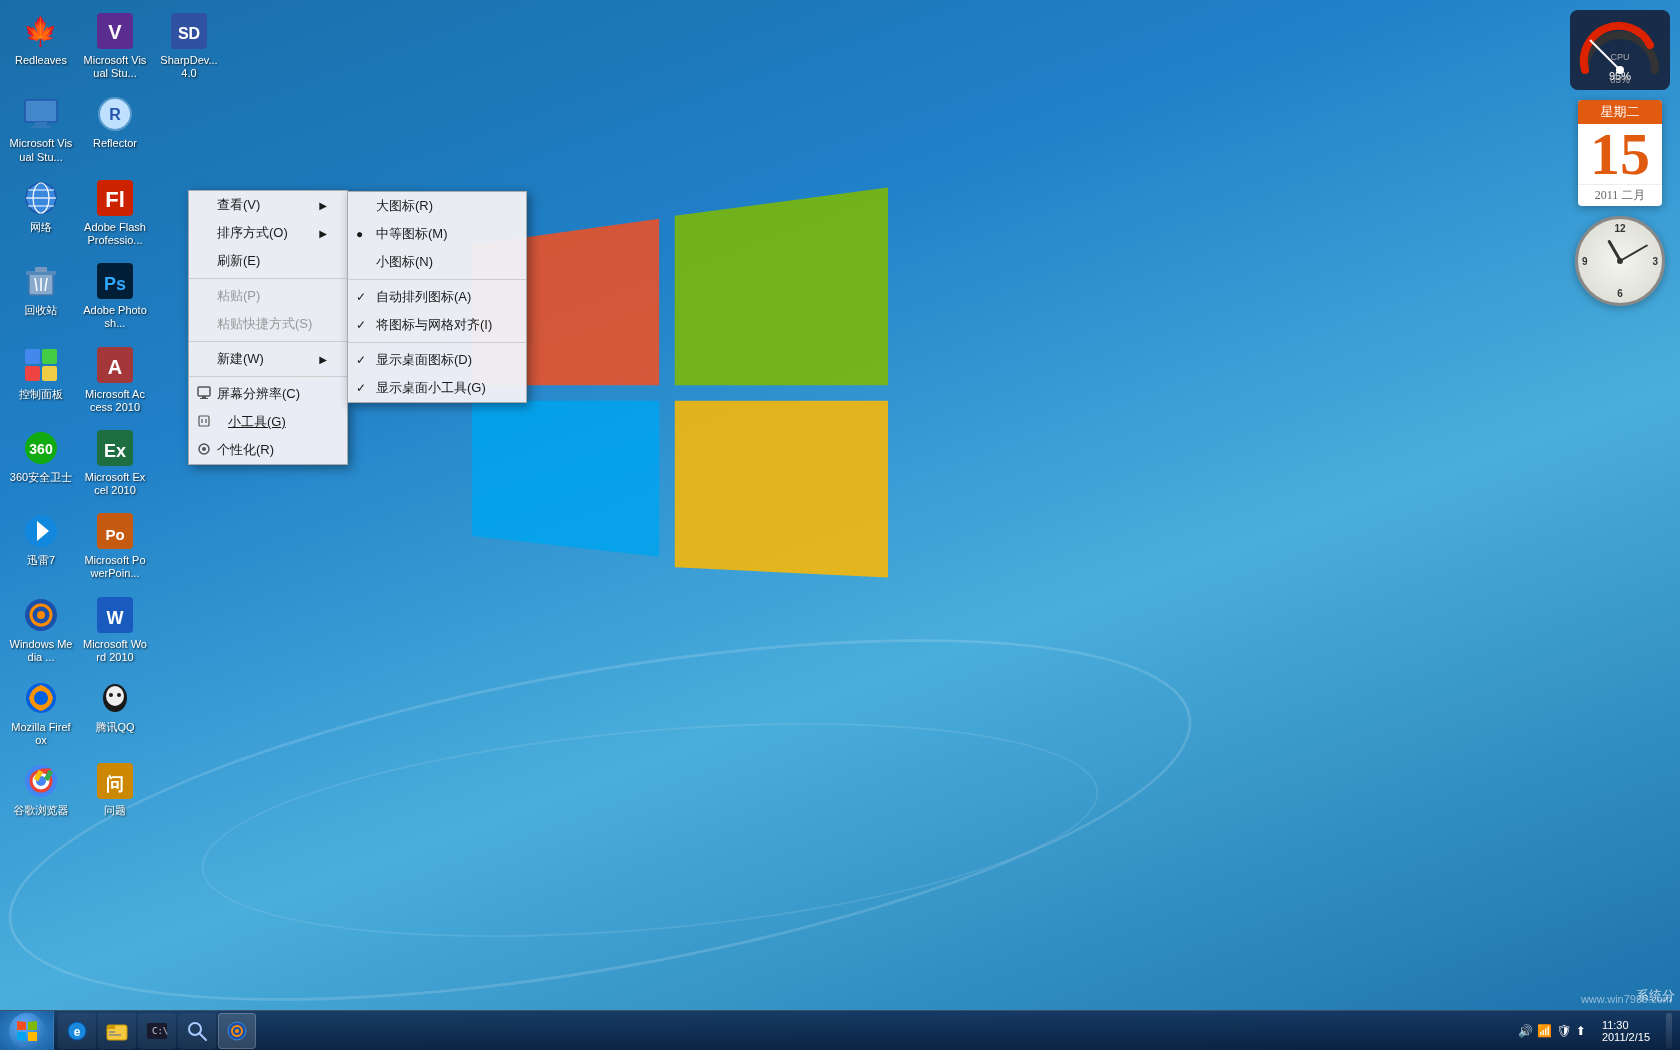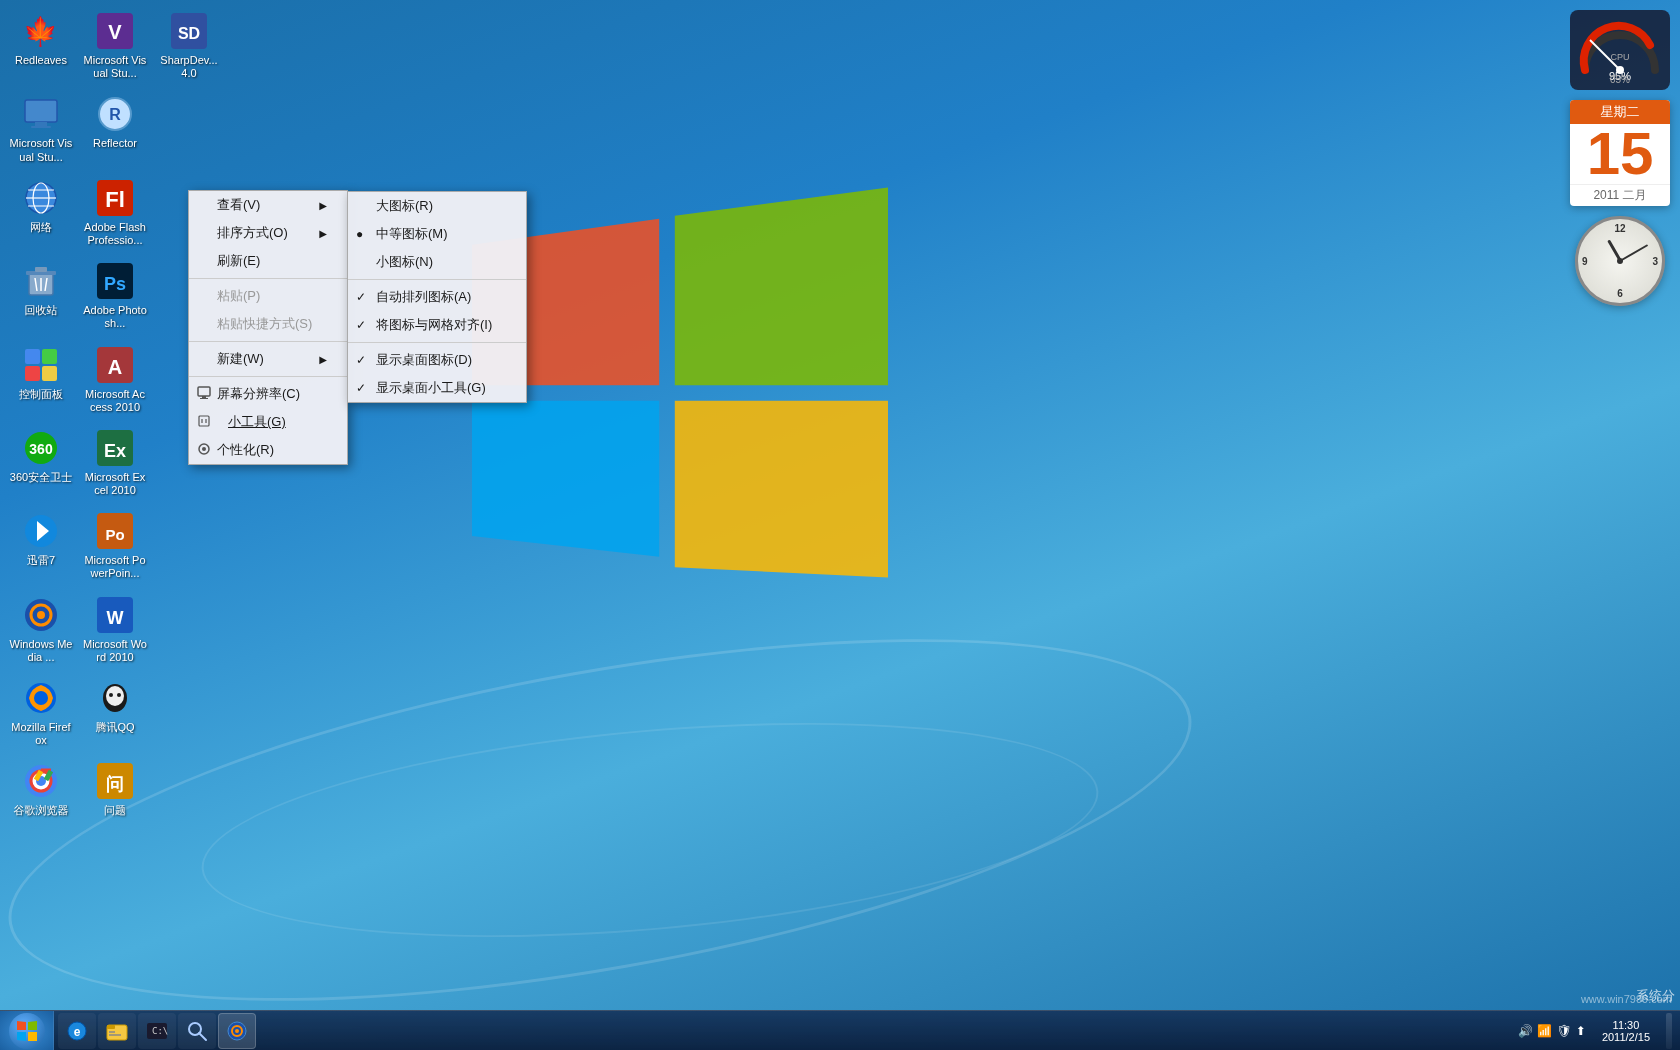--- a/index.html
+++ b/index.html
@@ -171,21 +171,21 @@
       display: flex;
       align-items: center;
       gap: 4px;
       font-size: 11px;
       color: white;
     }
 
     .clock {
       color: white;
       font-size: 11px;
-      text-align: center;
+      text-align: left;
       padding: 2px 8px;
       cursor: pointer;
     }
 
     
     .context-menu {
       position: absolute;
       top: 190px;
       left: 188px;
       background: rgba(240,240,245,0.97);
@@ -263,25 +263,26 @@
       height: 80px;
       background: rgba(20,20,40,0.8);
       border-radius: 8px;
       display: flex;
       align-items: center;
       justify-content: center;
       position: relative;
     }
 
     .calendar-widget {
-      width: 100px;
+      width: 84px;
       background: white;
       border-radius: 4px;
       overflow: hidden;
       box-shadow: 0 2px 8px rgba(0,0,0,0.3);
+      font-family: Liberation Serif, serif;
     }
 
     .cal-header {
       background: #e05a10;
       color: white;
       text-align: center;
       font-size: 13px;
       padding: 3px;
     }
 

